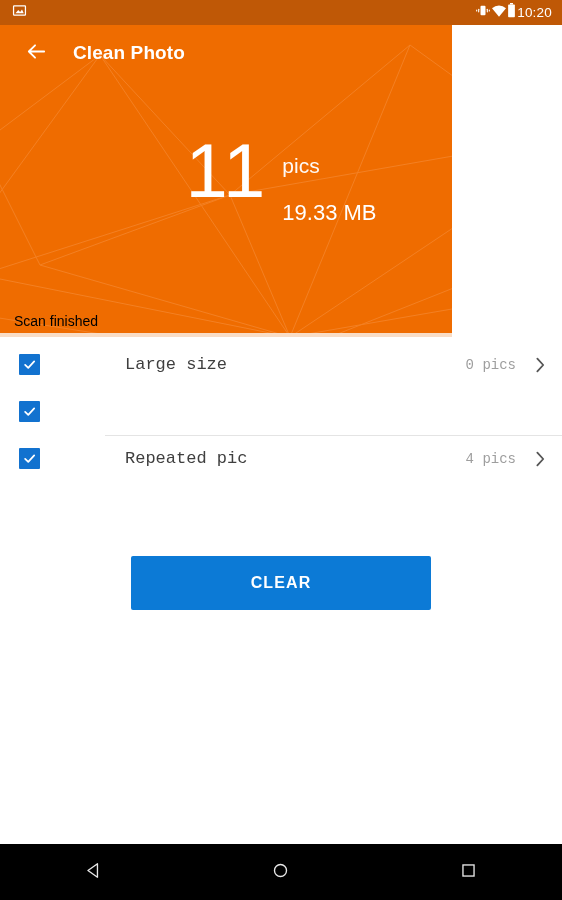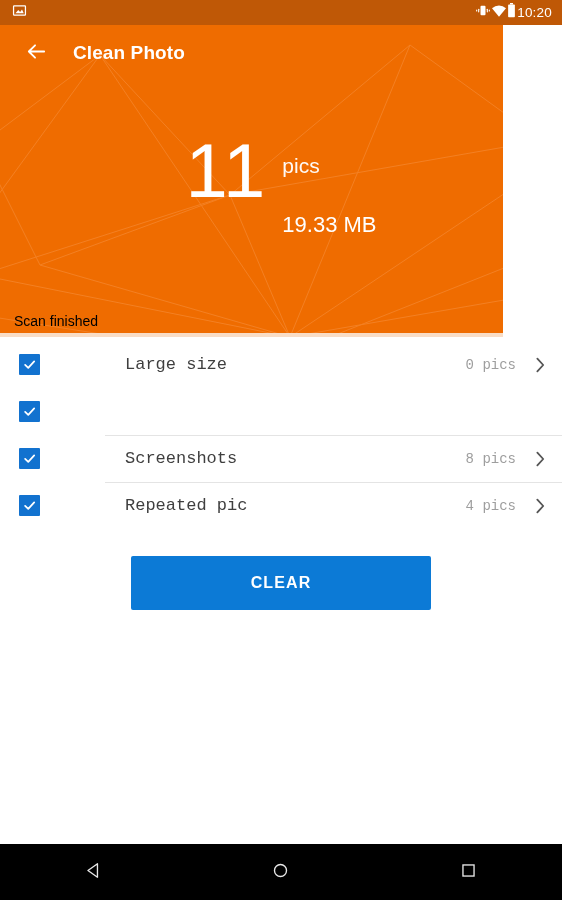--- a/index.html
+++ b/index.html
@@ -47,21 +47,21 @@
     letter-spacing: 0.2px;
     line-height: 1;
     padding-left: 1px;
   }
   .sb-icon { display: block; }
 
   
   #header {
     position: absolute;
     left: 0; top: 25px;
-    width: 503px;
+    width: 452px;
     height: 312px;
     background: #ef6c00;
     overflow: hidden;
   }
   #header-pattern {
     position: absolute;
     left: 0; top: 0;
     width: 562px; height: 312px;
     pointer-events: none;
   }
@@ -109,21 +109,20 @@
     font-size: 76px;
     line-height: 86px;
     font-weight: 300;
     letter-spacing: 1px;
   }
   #summary-right {
     margin-left: 16px;
     display: flex;
     flex-direction: column;
     padding-top: 26px;
-    gap: 12px;
   }
   #pic-unit {
     color: #ffffff;
     font-size: 21px;
     line-height: 24px;
     font-weight: 400;
     opacity: 0.96;
   }
   #pic-size {
     color: #ffffff;
@@ -383,38 +382,20 @@
     <div class="list-row">
       <div class="row-checkbox-cell">
         <span class="checkbox">
           <svg width="15" height="15" viewBox="0 0 24 24">
             <path d="M5 12.5 L10 17.5 L19.5 7" fill="none" stroke="#ffffff" stroke-width="2.8" stroke-linecap="round" stroke-linejoin="round"></path>
           </svg>
         </span>
       </div>
     </div>
 
-    <div class="list-row">
-      <div class="row-checkbox-cell">
-        <span class="checkbox">
-          <svg width="15" height="15" viewBox="0 0 24 24">
-            <path d="M5 12.5 L10 17.5 L19.5 7" fill="none" stroke="#ffffff" stroke-width="2.8" stroke-linecap="round" stroke-linejoin="round"></path>
-          </svg>
-        </span>
-      </div>
-      <div class="row-main with-divider">
-        <span class="row-label">Screenshots</span>
-        <span class="row-count">8 pics</span>
-        <span class="row-chevron">
-          <svg width="11" height="18" viewBox="0 0 12 20">
-            <path d="M2.5 3 L9 10 L2.5 17" fill="none" stroke="#555555" stroke-width="2" stroke-linecap="round" stroke-linejoin="round"></path>
-          </svg>
-        </span>
-      </div>
-    </div>
 
     <div class="list-row">
       <div class="row-checkbox-cell">
         <span class="checkbox">
           <svg width="15" height="15" viewBox="0 0 24 24">
             <path d="M5 12.5 L10 17.5 L19.5 7" fill="none" stroke="#ffffff" stroke-width="2.8" stroke-linecap="round" stroke-linejoin="round"></path>
           </svg>
         </span>
       </div>
       <div class="row-main with-divider">

